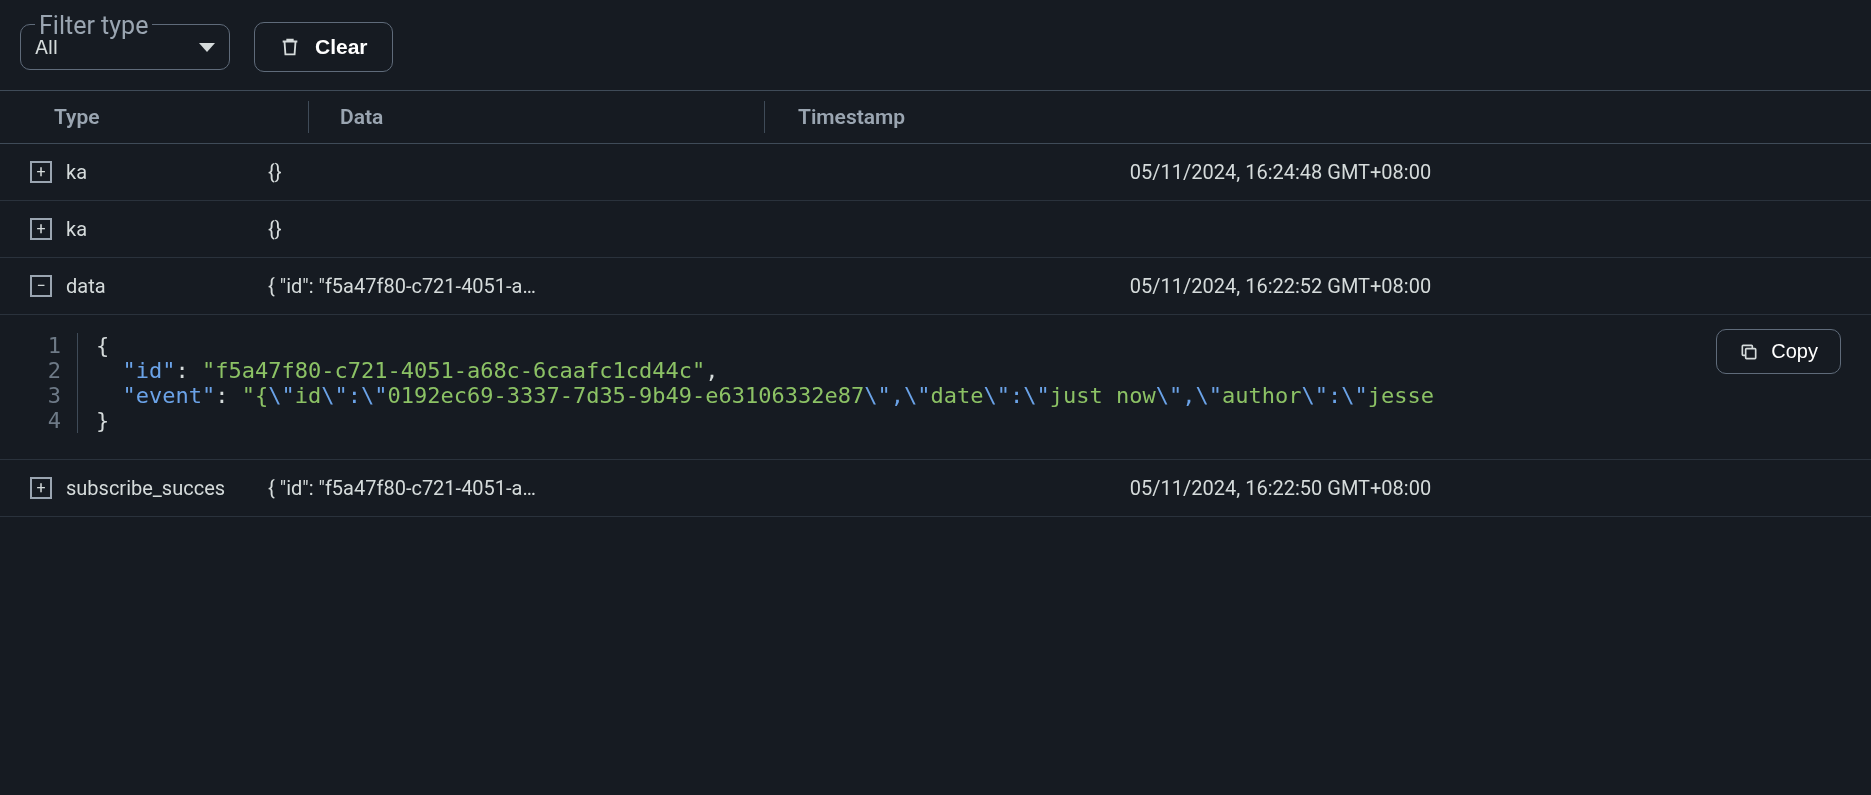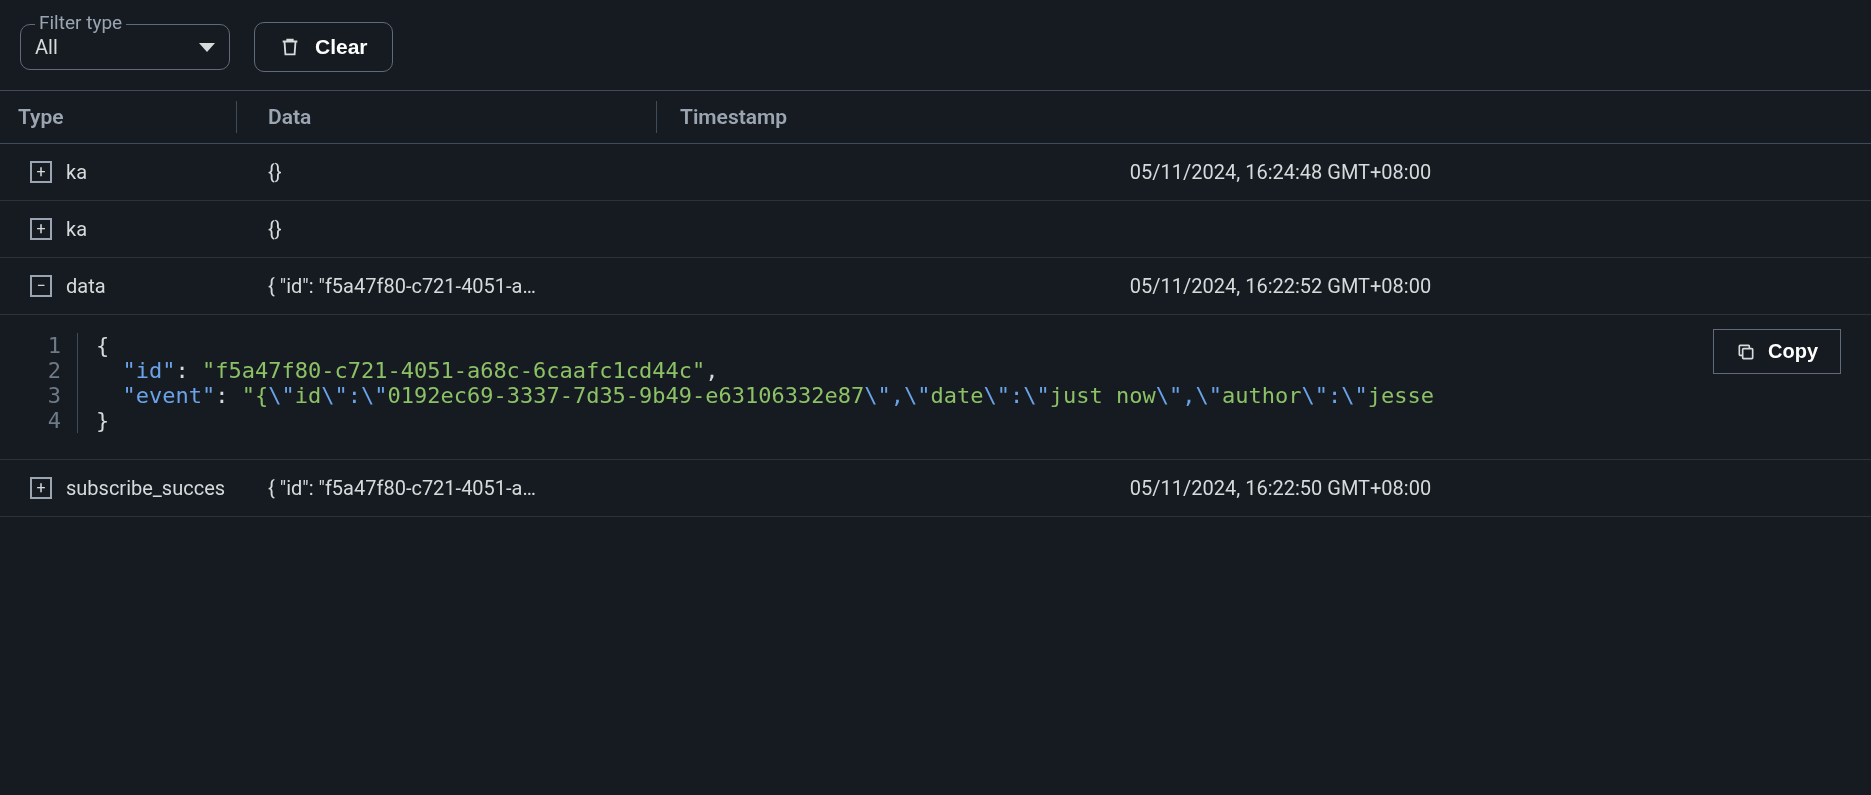--- a/index.html
+++ b/index.html
@@ -28,21 +28,21 @@
     align-items: center;
     justify-content: space-between;
     margin-top: 12px;
   }
   .filter-label {
     position: absolute;
     top: -14px;
     left: 14px;
     background: #161b22;
     padding: 0 4px;
-    font-size: 19px;
+    font-size: 25px;
     color: #9aa5b1;
   }
   .filter-value {
     font-size: 20px;
     color: #d5dbdb;
   }
   .caret {
     width: 0; height: 0;
     border-left: 8px solid transparent;
     border-right: 8px solid transparent;
@@ -64,22 +64,22 @@
   }
   .clear-btn svg { width: 22px; height: 24px; stroke: #d5dbdb; fill: none; stroke-width: 2; }
   .table-head {
     display: flex;
     border-top: 1px solid #3f4b58;
     border-bottom: 1px solid #3f4b58;
     padding: 14px 0;
   }
   .col-type  { width: 236px; padding-left: 18px; }
   .col-data  { width: 420px; padding-left: 32px; }
-  .col-ts    { flex: 1; padding-left: 24px; }
-  .th { color: #9aa5b1; font-weight: 600; font-size: 21px; position: relative; }
+  .col-ts    { flex: 1; padding-left: 34px; }
+  .th { color: #9aa5b1; font-weight: 600; font-size: 21px; position: relative; margin-left: 36px; }
   .th-sep::before {
     content: "";
     position: absolute;
     left: 0; top: -4px; bottom: -4px;
     width: 1px;
     background: #3f4b58;
   }
   .row {
     display: flex;
     align-items: center;
@@ -113,24 +113,24 @@
     flex-shrink: 0;
   }
   .code { padding-left: 18px; overflow: hidden; }
   .tok-punc  { color: #d5dbdb; }
   .tok-key   { color: #6ba3e8; }
   .tok-str   { color: #8cc265; }
   .copy-btn {
     position: absolute;
     top: 14px; right: 30px;
     border: 1px solid #5f6b7a;
-    border-radius: 0;
+    border-radius: 10px;
     background: transparent;
     color: #ffffff;
-    font-weight: 700;
+    font-weight: 400;
     font-size: 20px;
     padding: 10px 22px;
     display: flex; align-items: center; gap: 12px;
     cursor: pointer;
   }
   .copy-btn svg { width: 20px; height: 22px; stroke: #d5dbdb; fill: none; stroke-width: 2; }
 </style>
 </head>
 <body>
 

